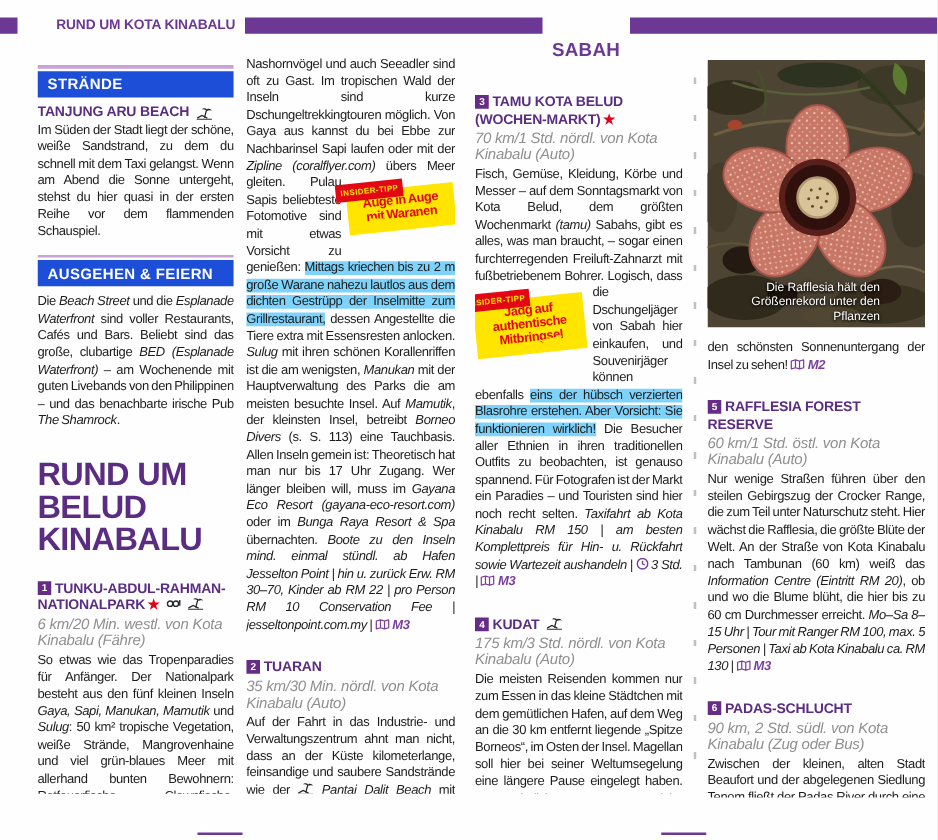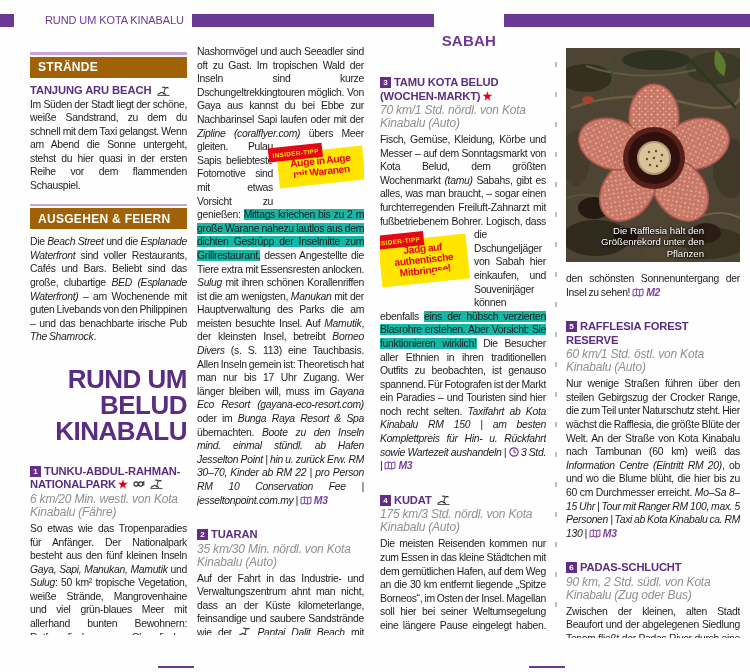--- a/index.html
+++ b/index.html
@@ -3,48 +3,48 @@
 <meta charset="utf-8">
 <style>
   html,body{margin:0;padding:0;background:#e8e8e8;}
   .page{position:relative;width:750px;height:672px;background:#fefefe;overflow:hidden;
         font-family:"Liberation Sans",sans-serif;color:#1c1c1c;}
   
   .topbar{position:absolute;left:0;top:13px;right:0;height:14px;display:flex;align-items:center;}
   .tb-stub{width:14px;height:13px;background:#6b3894;}
   .tb-fill{flex:1;height:13px;background:#6b3894;margin:0 8px;}
   .tb-right{width:246px;height:13px;background:#6b3894;margin-left:8px;}
-  .tb-title{color:#6b3894;font-weight:400;font-size:11px;letter-spacing:-0.1px;margin-left:7px;white-space:nowrap;padding-left:24px;}
+  .tb-title{color:#6b3894;font-weight:700;font-size:11px;letter-spacing:-0.1px;margin-left:7px;white-space:nowrap;padding-left:24px;}
   .tb-sabah{color:#6b3894;font-weight:700;font-size:15px;letter-spacing:0.2px;white-space:nowrap;margin-top:40px;}
   
   .col{position:absolute;overflow:hidden;}
   .col1{left:30px;top:52px;width:157px;height:583px;}
   .col2{left:197px;top:45px;width:167px;height:590px;}
   .col3{left:380px;top:55px;width:166px;height:580px;}
   .col4{left:566px;top:272px;width:174px;height:366px;}
   
   .body{font-size:10.4px;line-height:13.6px;text-align:justify;letter-spacing:-0.3px;
         word-spacing:-0.6px;margin:0;hyphens:auto;}
   .sec-rule{height:2.5px;background:#c9a2d8;margin-bottom:2px;}
-  .sec-box{background:#a16207;color:#fff;font-weight:700;font-size:12px;letter-spacing:0.3px;
+  .sec-box{background:#1d4ed8;color:#fff;font-weight:700;font-size:12px;letter-spacing:0.3px;
            padding:3.5px 0 3.5px 8px;margin-bottom:6px;}
   .mt{margin-top:11px;}
   .poi-head{color:#5b2d82;font-weight:700;font-size:11.2px;letter-spacing:-0.1px;
             margin:2px 0 2px;display:flex;align-items:flex-end;gap:4px;}
   .big-title{color:#5b2d82;font-weight:800;font-size:26px;line-height:26px;letter-spacing:-0.5px;
-             margin:22px 0 8px;text-align:right;}
+             margin:22px 0 8px;}
   .entry-head{margin:21px 0 1px;color:#5b2d82;font-weight:700;font-size:11.2px;line-height:13.5px;
               letter-spacing:-0.15px;}
   .num{display:inline-block;background:#662d86;color:#fff;width:11px;height:11px;line-height:11.5px;
        text-align:center;font-size:8px;font-weight:700;vertical-align:1px;margin-right:3px;}
   .star{color:#e2001a;font-size:11px;margin-left:2px;}
   .info{color:#8f8f8f;font-style:italic;font-size:12px;line-height:13px;letter-spacing:-0.2px;
         margin:1px 0 3px;}
   .t-i{font-style:italic;}
-  .t-hl{background:#14b8a6;padding:0 0;}
+  .t-hl{background:#7dd3fc;padding:0 0;}
   .t-im{font-style:italic;color:#7b3f9b;font-weight:700;}
   .ic{display:inline-block;vertical-align:-1px;line-height:0;}
   .ic-map{color:#7b3f9b;}
   .ic-clock{color:#7b3f9b;}
   .ic-beach,.ic-mask{color:#2a2a2a;}
   .head-ic{display:inline-block;vertical-align:-1px;line-height:0;color:#2a2a2a;margin-left:2px;}
   
   .fsp{float:right;width:0;}
   .fsp-l{float:left;width:0;}
   .tipf{float:right;clear:right;width:86px;height:54px;margin:2px 0 3px 5px;position:relative;}

